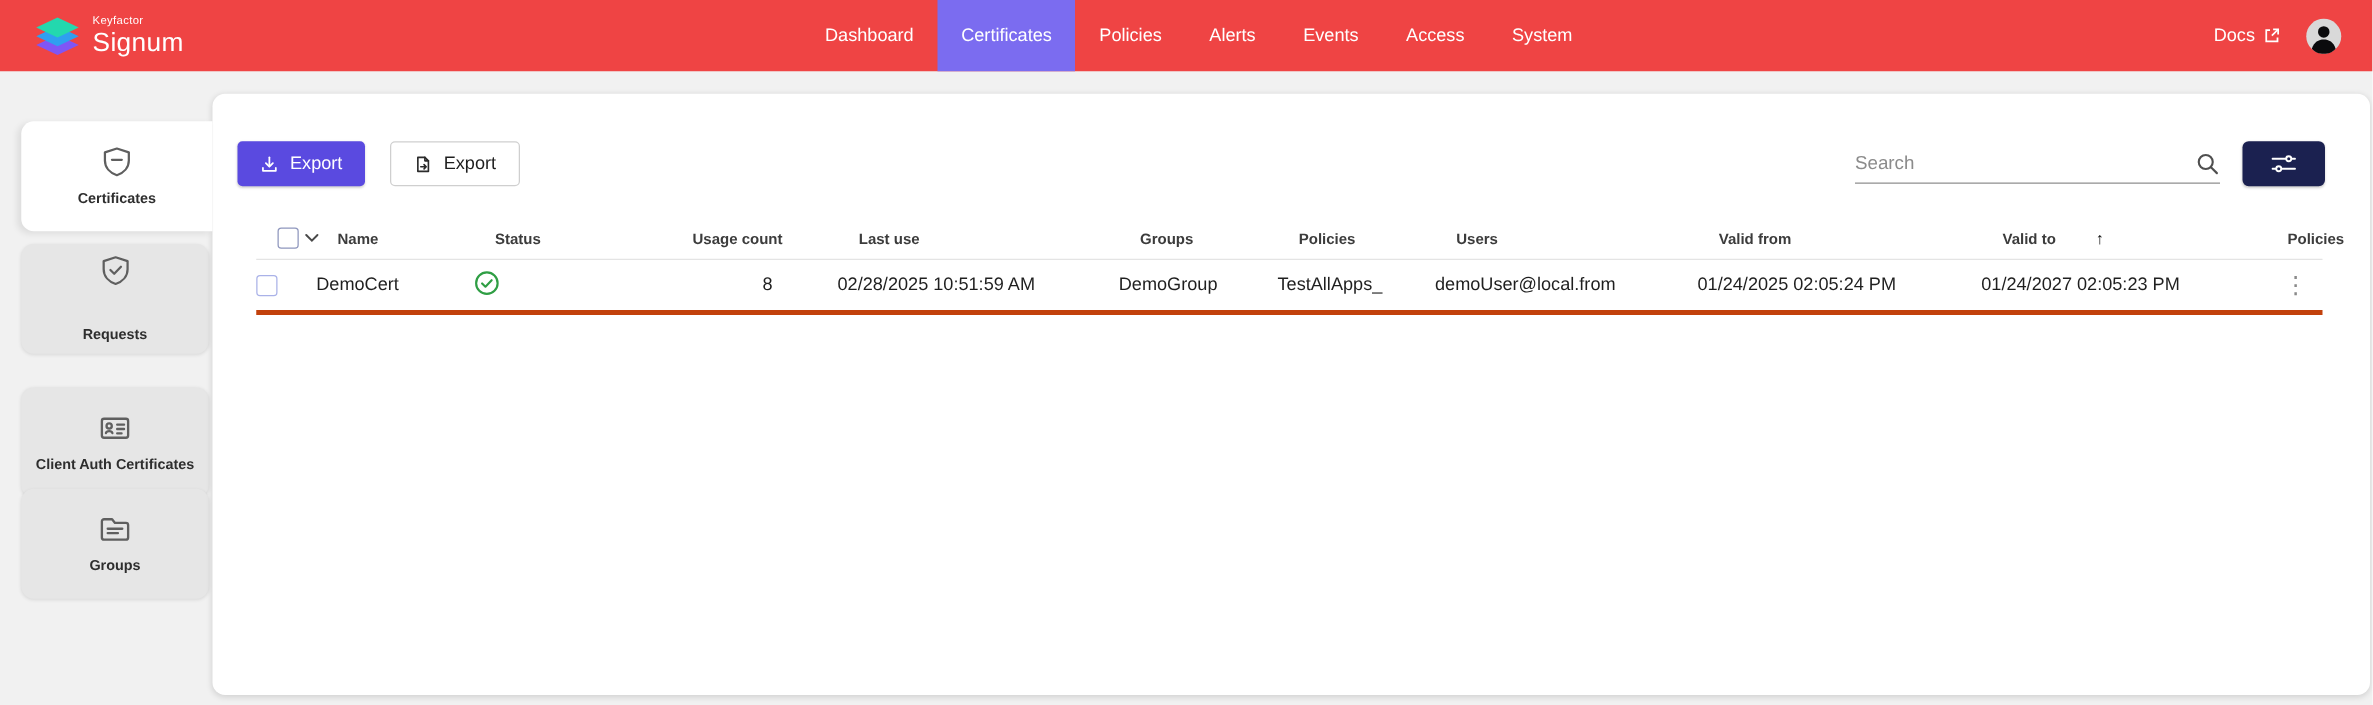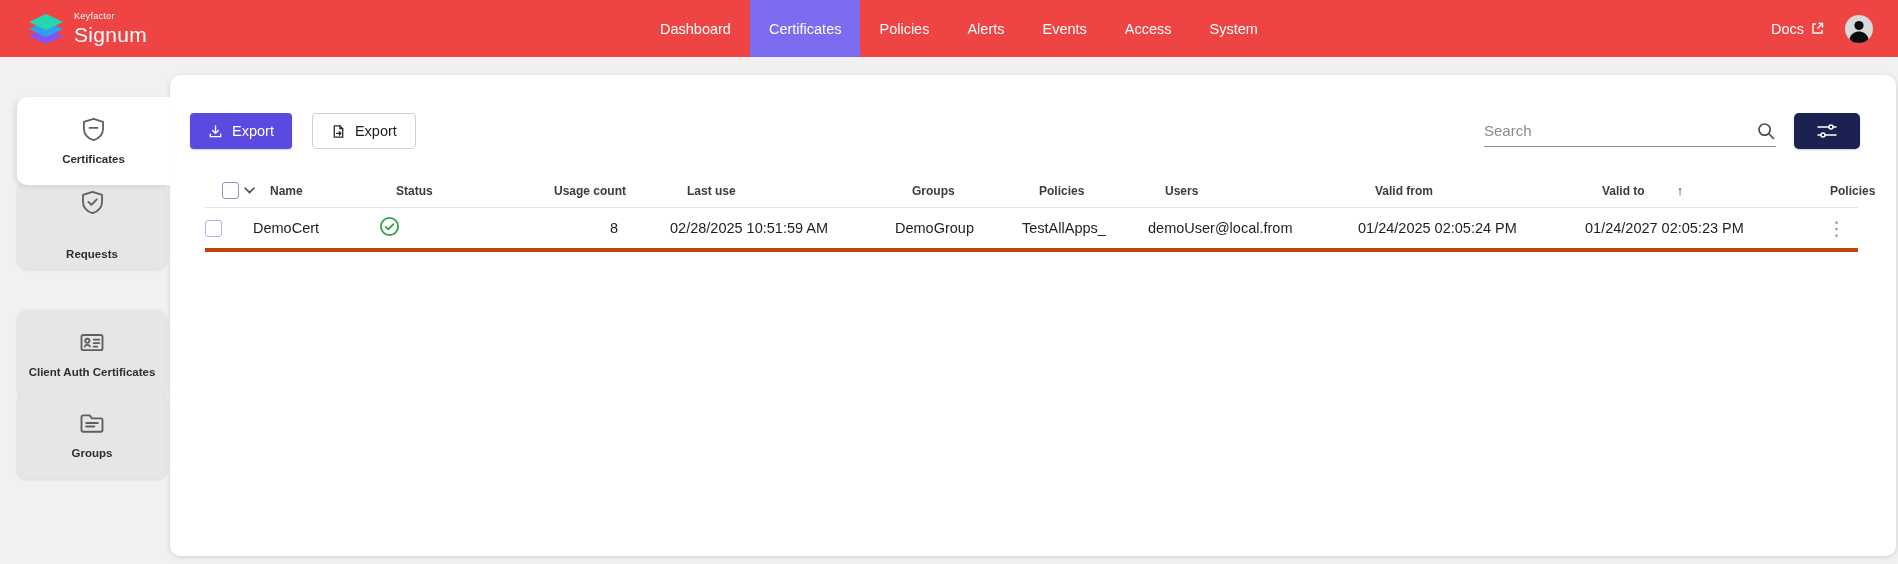--- a/index.html
+++ b/index.html
@@ -45,21 +45,21 @@
   }
   .side-tab .tab-label {
     font-size:11.5px; font-weight:bold; color:#2e2e2e;
     text-align:center; padding:0 8px; line-height:1.25;
   }
   .side-tab.active {
     left:17px; width:153px; background:#fff; z-index:20;
     border-radius:10px 0 0 10px;
     box-shadow:-3px 2px 5px rgba(0,0,0,.08);
   }
-  .tab-cert { top:97px; } .tab-req { top:181px;gap:31px; } .tab-client { top:310px; } .tab-groups { top:391px; }
+  .tab-cert { top:97px; } .tab-req { top:195px;gap:31px; } .tab-client { top:310px; } .tab-groups { top:391px; }
 
   
   .toolbar {
     position:absolute; top:38px; left:20px; right:36px;
     display:flex; align-items:center; height:36px;
   }
   .btn {
     height:36px; display:flex; align-items:center; gap:9px;
     padding:0 18px; border-radius:4px; font-size:14.5px; cursor:pointer;
     box-shadow:0 1px 2px rgba(0,0,0,.18);

